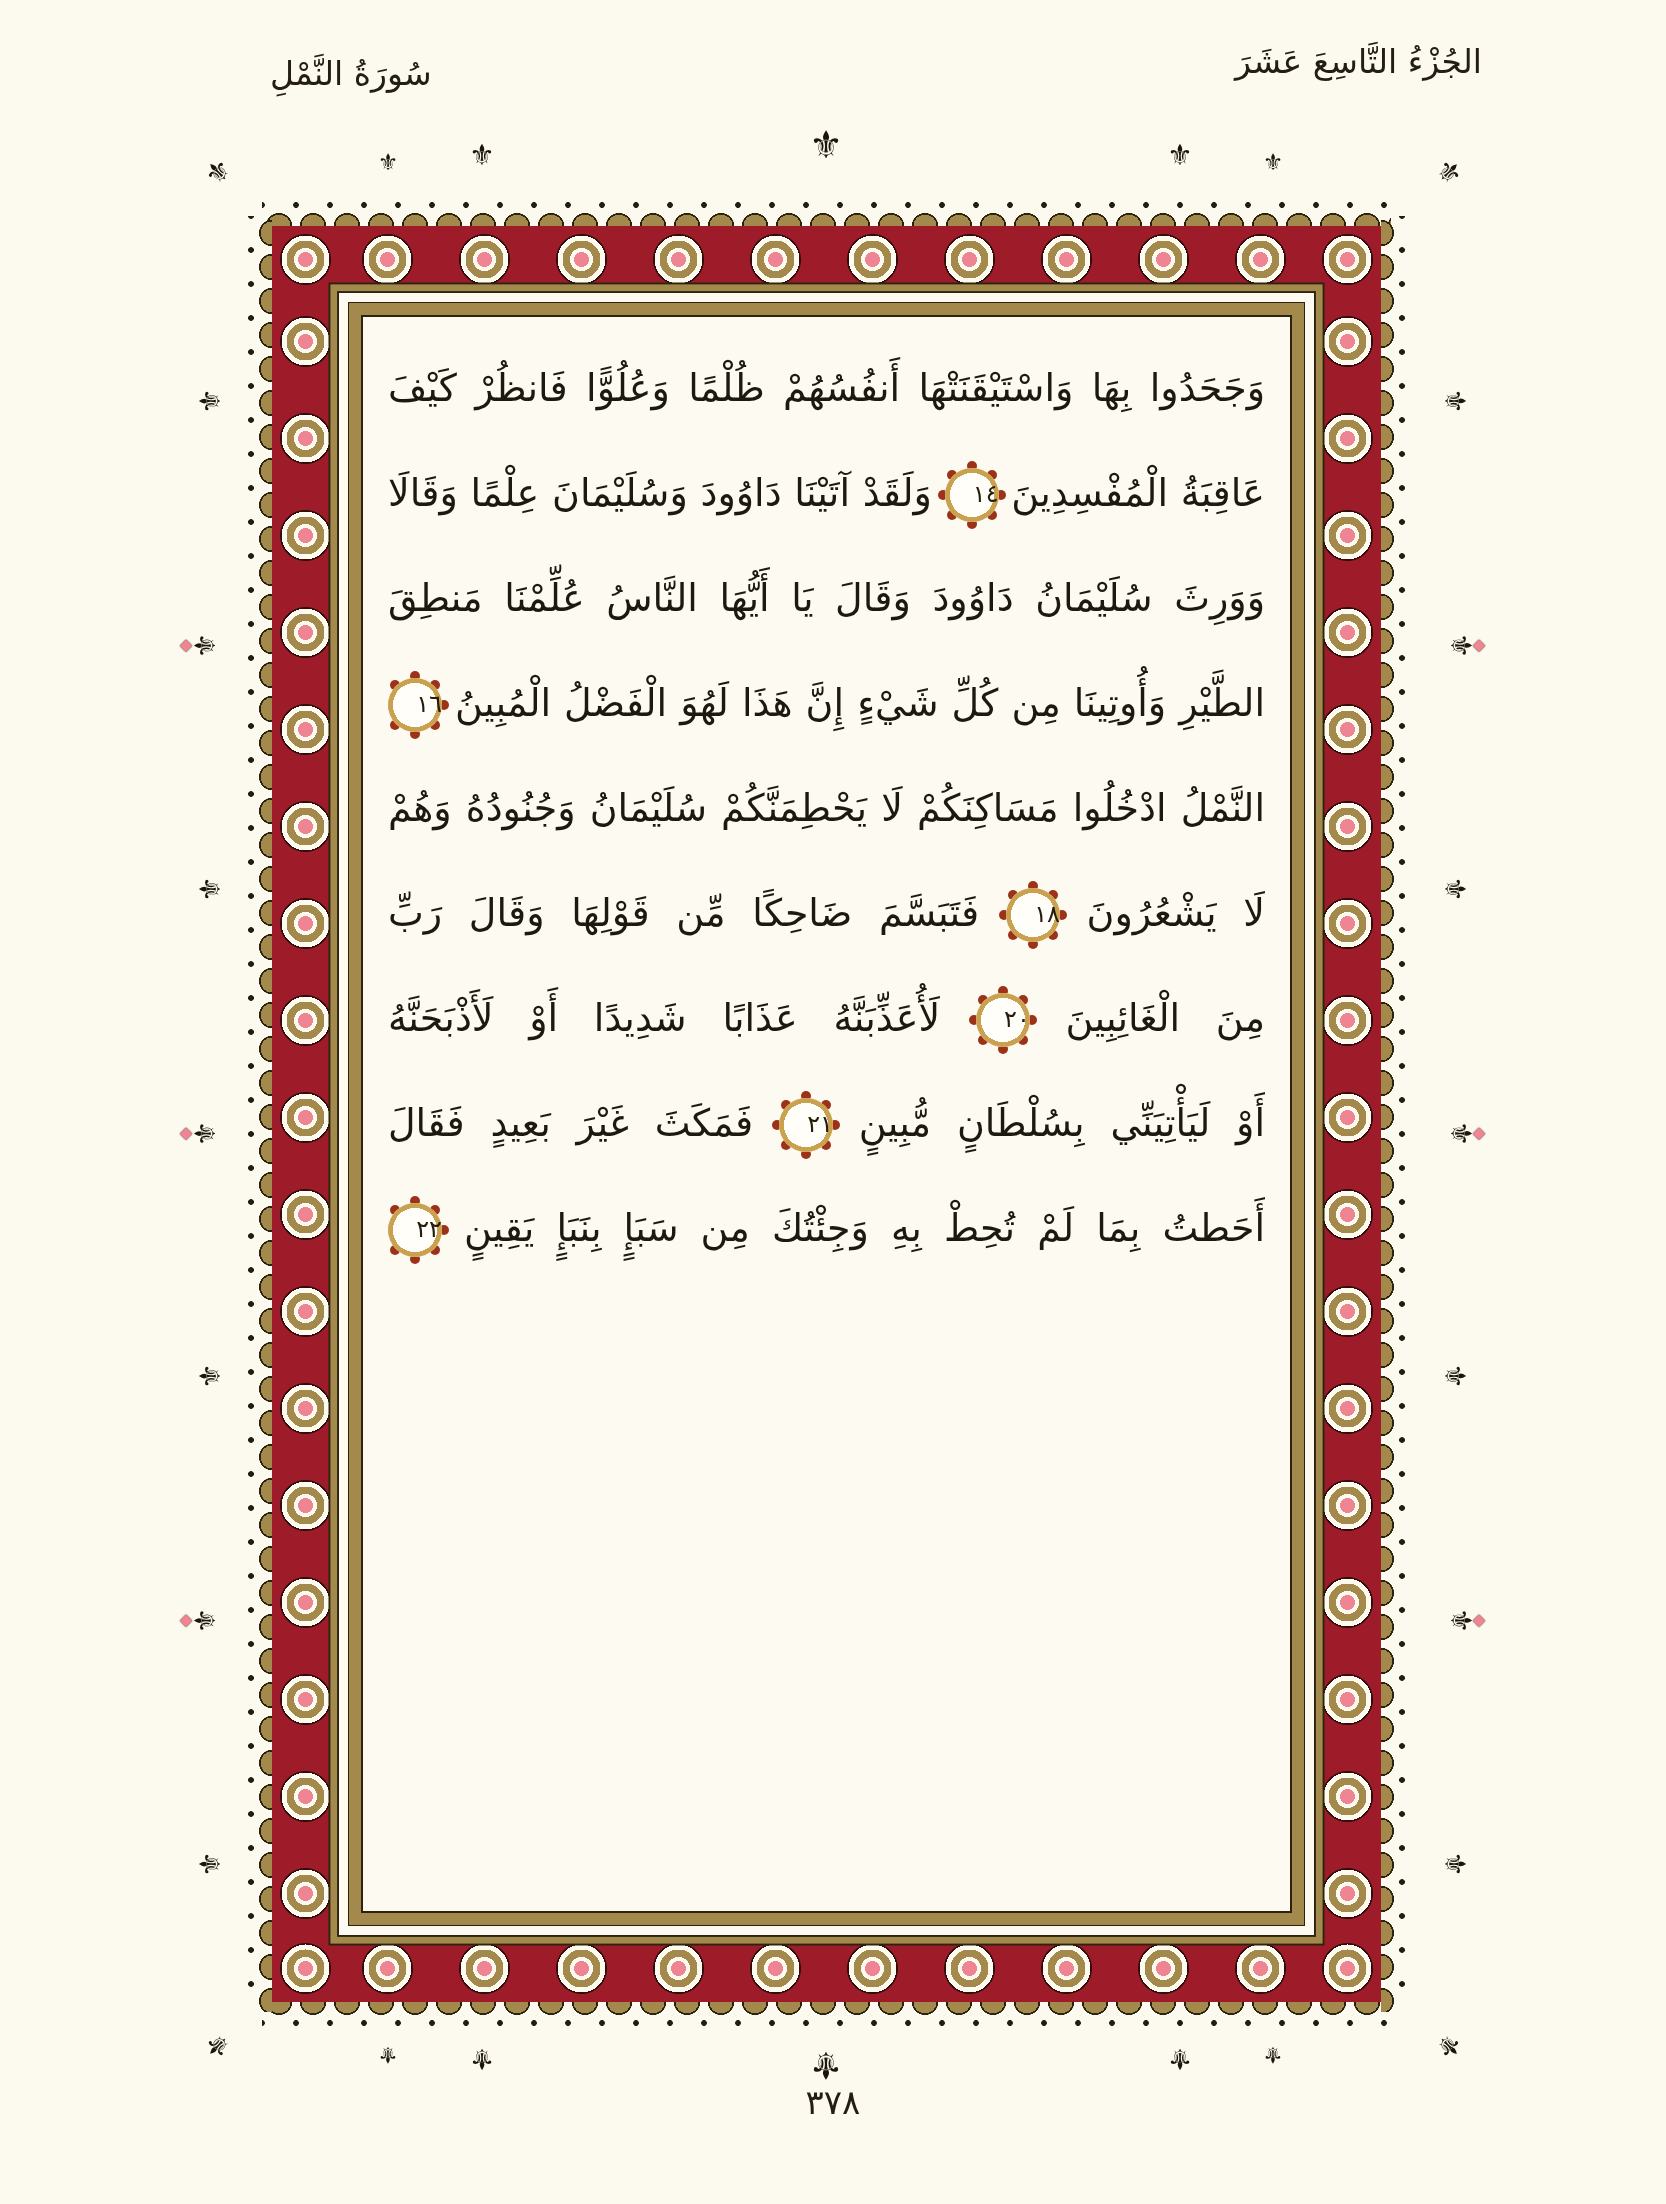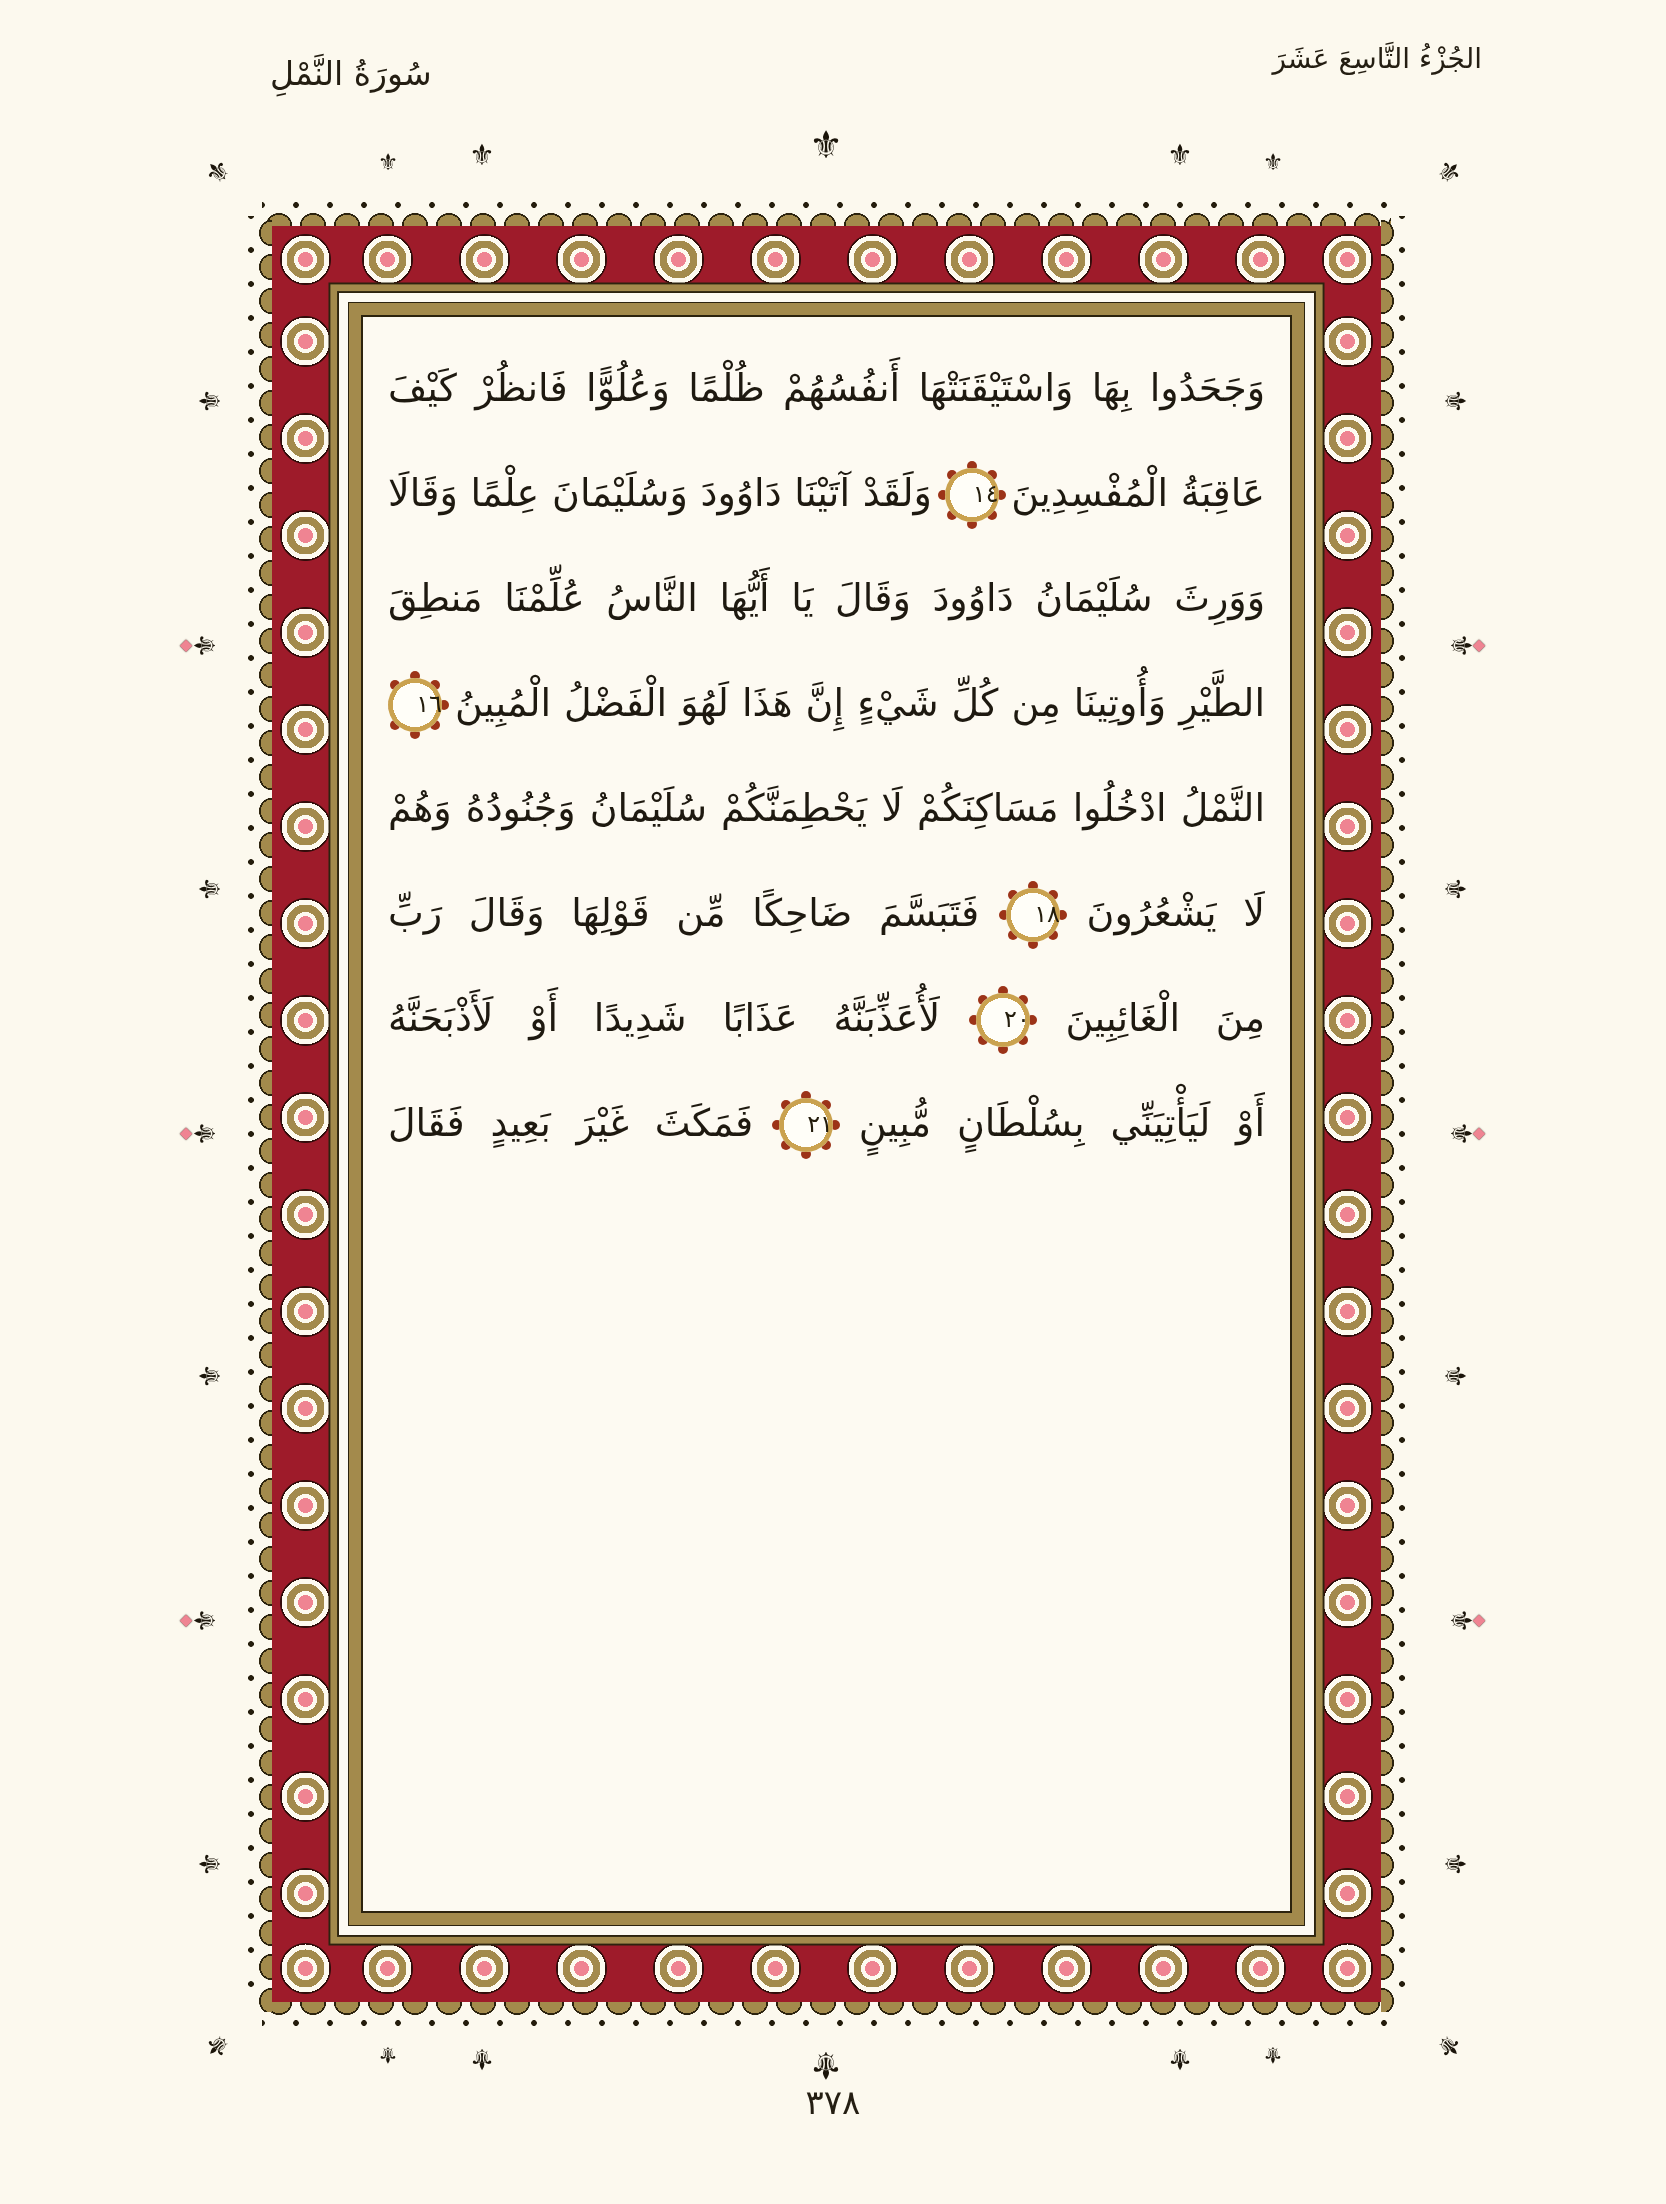--- a/index.html
+++ b/index.html
@@ -8,21 +8,21 @@
     position:relative;
     background:#fcf9ee;
     font-family:"DejaVu Sans", sans-serif;
     color:#221c10;
     overflow:hidden;
   }
 
   
   .head {
     position:absolute; top:42px;
-    font-size:28px; color:#241e12;
+    font-size:33px; color:#241e12;
     white-space:nowrap;
   }
   .head.juz   { right:184px; }
   .head.surah { left:270px; top:54px; font-size:33px; }
 
   
   .frame { position:absolute; left:247px; top:201px; width:1159px; height:1826px; }
 
   .frame-red { position:absolute; inset:25px; background:#9e1b2a; }
 
@@ -187,20 +187,24 @@
             <span class="vm">٢٠</span>
             <span>لَأُعَذِّبَنَّهُ عَذَابًا شَدِيدًا أَوْ لَأَذْبَحَنَّهُ</span>
           </div>
 
           <div class="line">
             <span>أَوْ لَيَأْتِيَنِّي بِسُلْطَانٍ مُّبِينٍ</span>
             <span class="vm">٢١</span>
             <span>فَمَكَثَ غَيْرَ بَعِيدٍ فَقَالَ</span>
           </div>
 
+          <div class="line">
+            <span>أَحَطتُ بِمَا لَمْ تُحِطْ بِهِ وَجِئْتُكَ مِن سَبَإٍ بِنَبَإٍ يَقِينٍ</span>
+            <span class="vm">٢٢</span>
+          </div>
 
         </div>
       </div>
     </div>
   </div>
 </div>
 
 <span class="orn r-45" style="left:197px;  top:151px;">⚜</span>
 <span class="orn r45" style="left:1428px; top:151px;">⚜</span>
 <span class="orn r-135" style="left:197px;  top:2025px;">⚜</span>

